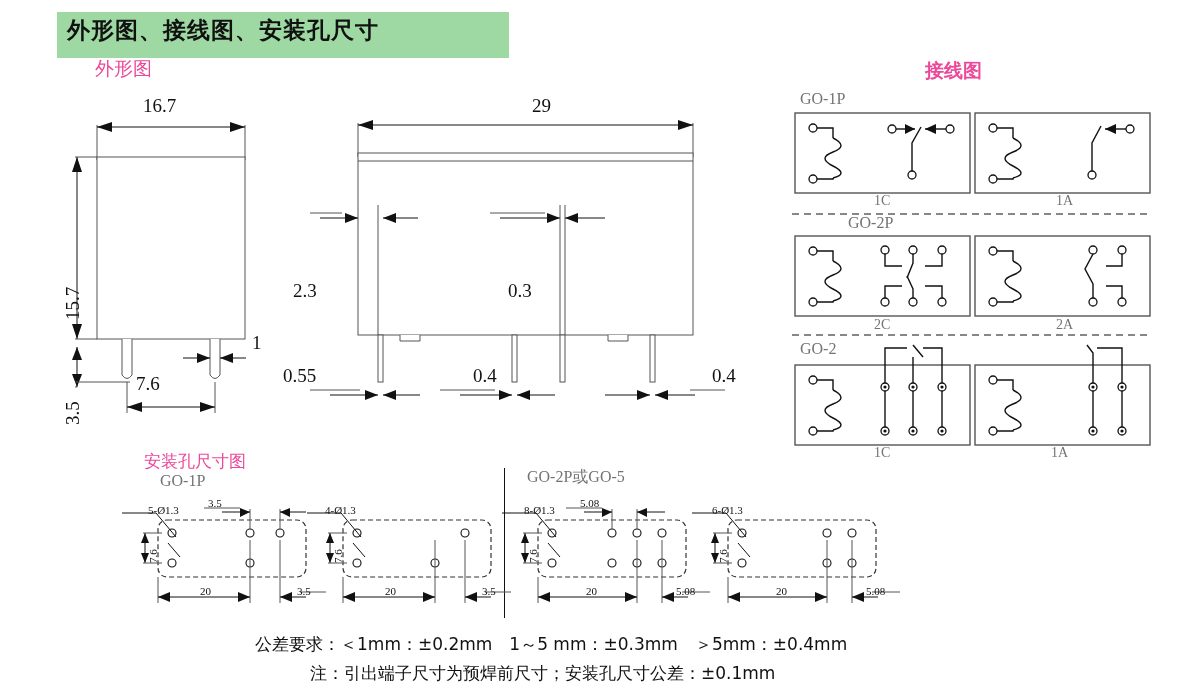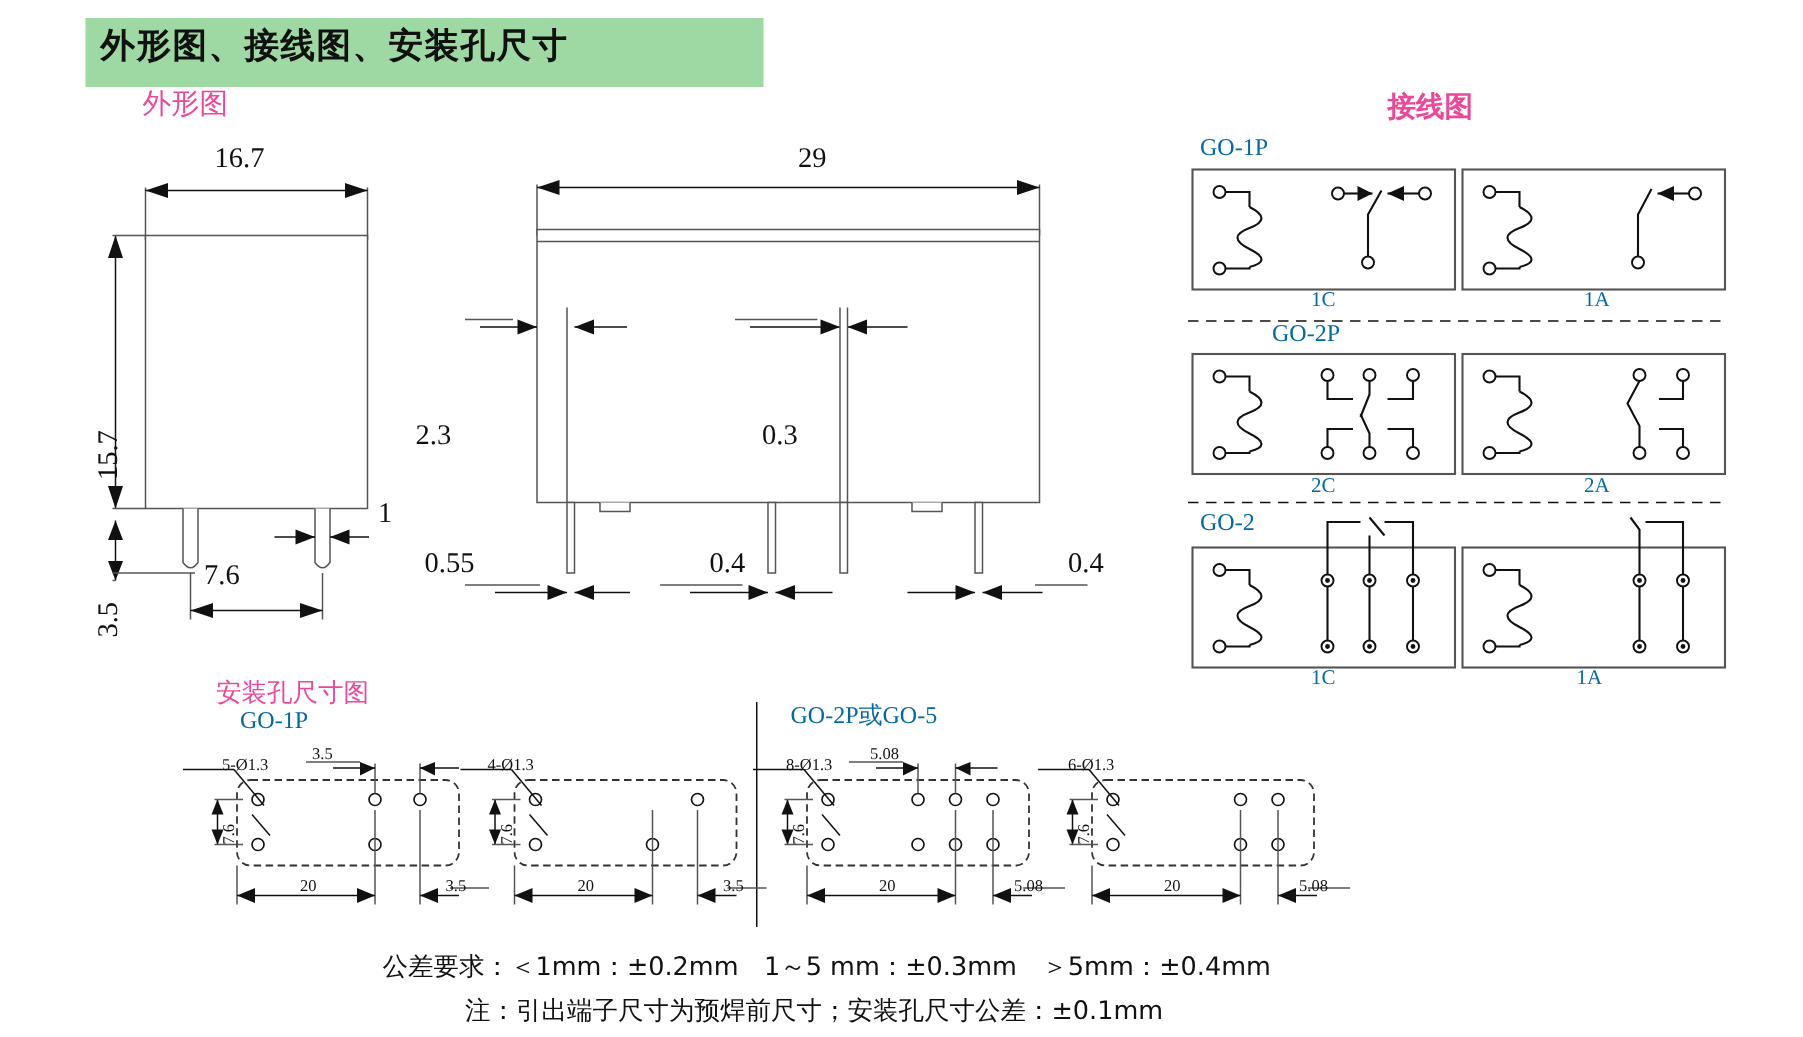--- a/index.html
+++ b/index.html
@@ -5,21 +5,21 @@
   html,body{margin:0;padding:0;background:#ffffff;}
   body{width:1202px;height:691px;position:relative;overflow:hidden;
        font-family:"Liberation Serif","DejaVu Serif",serif;color:#1a1a1a;}
   .abs{position:absolute;}
   
   #title-bar{left:57px;top:12px;width:452px;height:46px;background:#9ed8a2;}
   #title-bar .t{position:absolute;left:10px;top:3px;font-size:23px;font-weight:bold;
       font-family:"DejaVu Sans","Liberation Sans",sans-serif;color:#111;letter-spacing:1px;}
   .section-head{font-size:19px;font-family:"DejaVu Sans","Liberation Sans",sans-serif;color:#ec4899;}
   .lbl{font-size:19px;font-family:"Liberation Serif","DejaVu Serif",serif;color:#111;white-space:nowrap;}
-  .lbl-sm{font-size:14px;font-family:"Liberation Serif","DejaVu Serif",serif;color:#0369a1;white-space:nowrap;}
+  .lbl-sm{font-size:14px;font-family:"Liberation Serif","DejaVu Serif",serif;color:#737373;white-space:nowrap;}
   .lbl-xs{font-size:11px;font-family:"Liberation Serif","DejaVu Serif",serif;color:#111;white-space:nowrap;}
   .note{font-size:17px;font-family:"DejaVu Sans","Liberation Sans",sans-serif;color:#111;white-space:nowrap;}
   .rot90{transform:rotate(-90deg);transform-origin:left top;}
   svg{display:block;overflow:visible;}
   .ln{stroke:#111;stroke-width:1;fill:none;}
   .ln-thin{stroke:#555;stroke-width:1;fill:none;}
   .body-out{stroke:#555;stroke-width:1;fill:#fff;}
   .dash{stroke:#111;stroke-width:1;fill:none;stroke-dasharray:7 5;}
   .dashbox{stroke:#333;stroke-width:1.2;fill:none;stroke-dasharray:5 3;}
   .box{stroke:#555;stroke-width:1.4;fill:#fff;}
@@ -129,21 +129,21 @@
     <line class="ln-thin" x1="100" y1="295" x2="155" y2="295"></line>
 
     <line class="ln" x1="265" y1="300" x2="310" y2="300"></line>
     <polygon points="310,300 297,295 297,305" fill="#111"></polygon>
     <line class="ln" x1="315" y1="300" x2="355" y2="300"></line>
     <polygon points="315,300 328,295 328,305" fill="#111"></polygon>
     <line class="ln-thin" x1="350" y1="295" x2="385" y2="295"></line>
   </svg>
 </div>
 <div class="abs lbl" style="left:532px;top:95px;">29</div>
-<div class="abs lbl" style="left:277px;top:280px;">2.3</div>
+<div class="abs lbl" style="left:293px;top:280px;">2.3</div>
 <div class="abs lbl" style="left:508px;top:280px;">0.3</div>
 <div class="abs lbl" style="left:283px;top:365px;">0.55</div>
 <div class="abs lbl" style="left:473px;top:365px;">0.4</div>
 <div class="abs lbl" style="left:712px;top:365px;">0.4</div>
 
 <div class="abs section-head" style="left:925px;top:58px;font-weight:bold;">接线图</div>
 
 <div class="abs lbl-sm" style="left:800px;top:90px;font-size:16px;">GO-1P</div>
 <div class="abs" style="left:795px;top:113px;">
   <svg width="175" height="80" viewBox="0 0 175 80">

